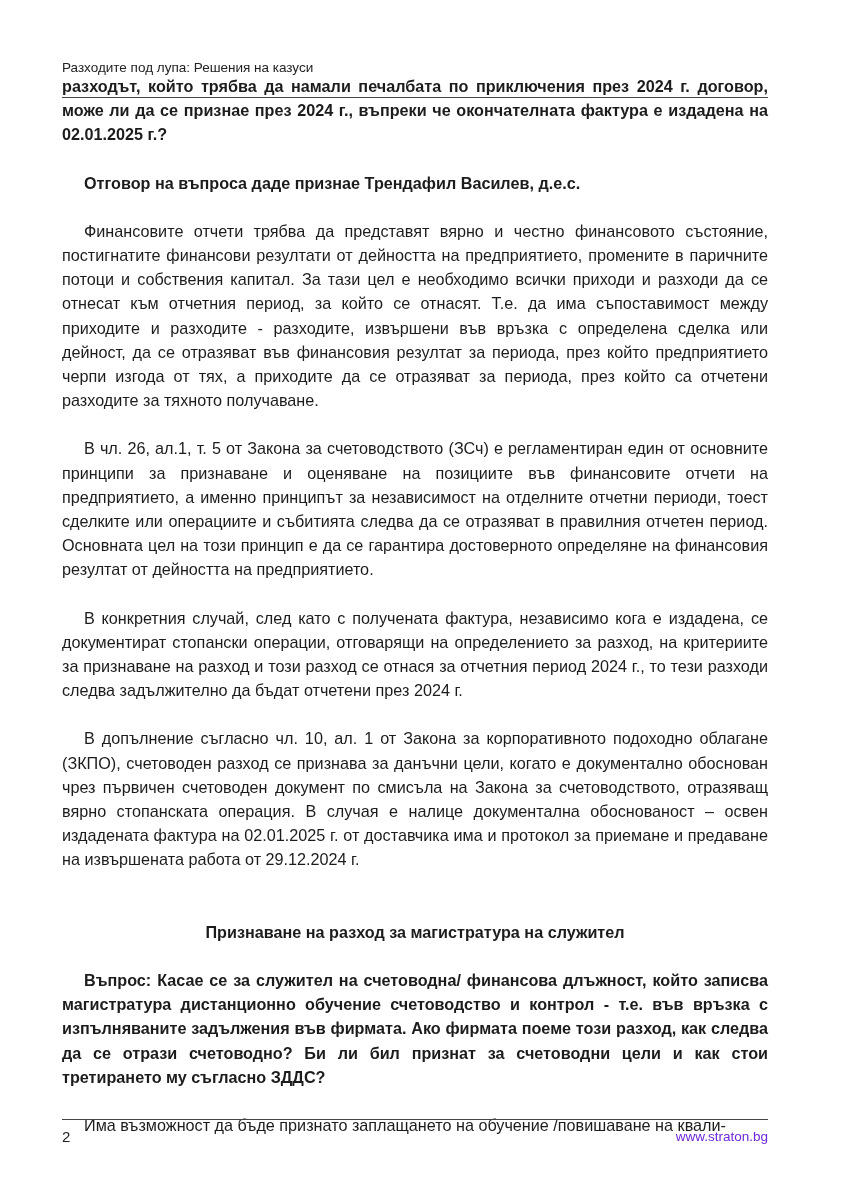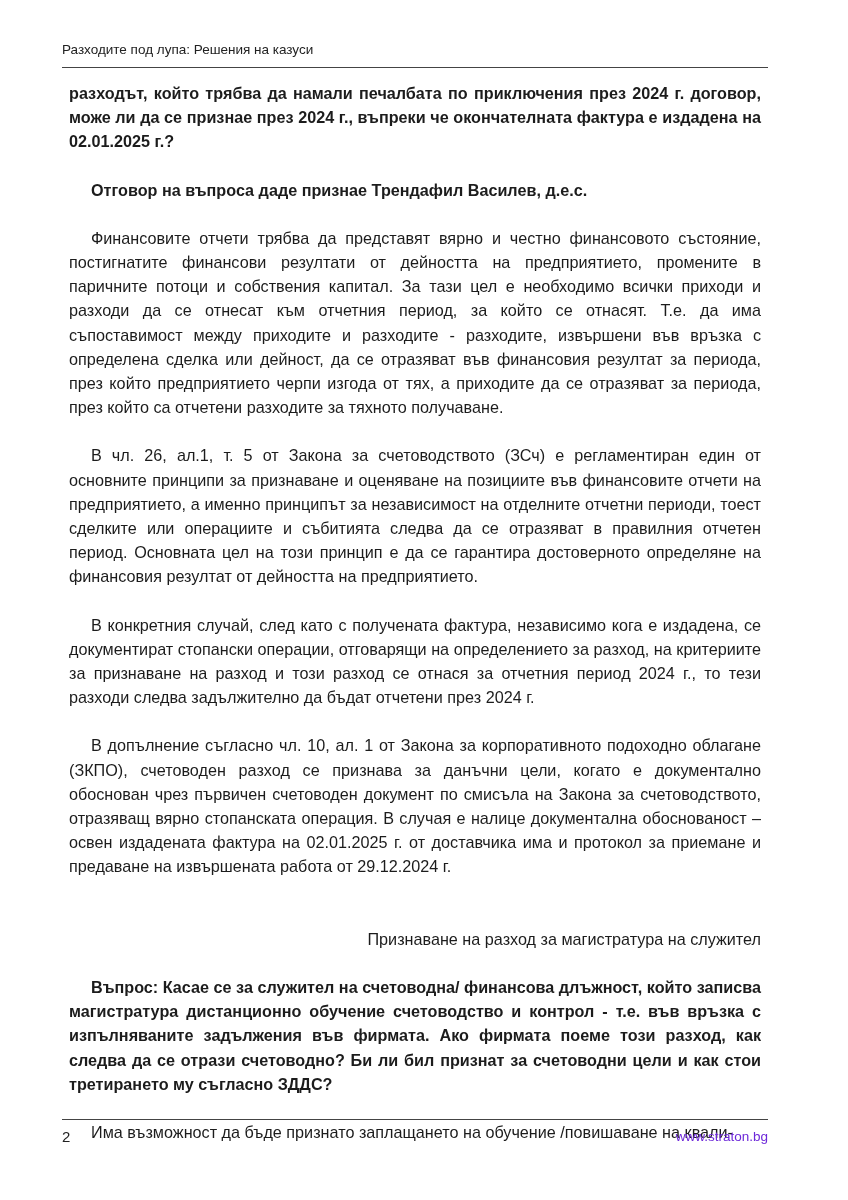--- a/index.html
+++ b/index.html
@@ -1,32 +1,32 @@
 <!DOCTYPE html>
 <html><head>
   <meta charset="utf-8">
   <style>
     html, body { margin: 0; padding: 0; background: #ffffff; }
     body { width: 848px; height: 1200px; position: relative; overflow: hidden; color: #1a1a1a; }
     .running-header {
-      position: absolute; left: 62px; top: 41px; width: 706px;
+      position: absolute; left: 62px; top: 59px; width: 706px;
       font-family: "Liberation Sans", sans-serif; font-size: 13.5px; color: #222;
-      padding-bottom: 8px; border-bottom: 1px solid #444;
+      padding-bottom: 20px; border-bottom: 1px solid #444;
       line-height: 18px;
     }
     .content {
       position: absolute; left: 62px; top: 74px; width: 706px;
       font-family: "Liberation Sans", sans-serif; font-size: 16.2px; line-height: 24.2px;
       text-align: justify; color: #1c1c1c;
     }
-    .content p { margin: 7px; }
+    .content p { margin: 0; }
     .bold { font-weight: bold; }
     .indent { text-indent: 22px; }
     .gap1 { margin-top: 24px !important; }
-    .heading-center { text-align: right; font-weight: normal; }
+    .heading-center { text-align: center; font-weight: bold; }
     .footer-rule {
       position: absolute; left: 62px; top: 1119px; width: 706px; height: 0;
       border-top: 1px solid #444;
     }
     .page-number {
       position: absolute; left: 62px; top: 1128px;
       font-family: "Liberation Sans", sans-serif; font-size: 15px; color: #222;
     }
     .site-url {
       position: absolute; right: 80px; top: 1129px;

